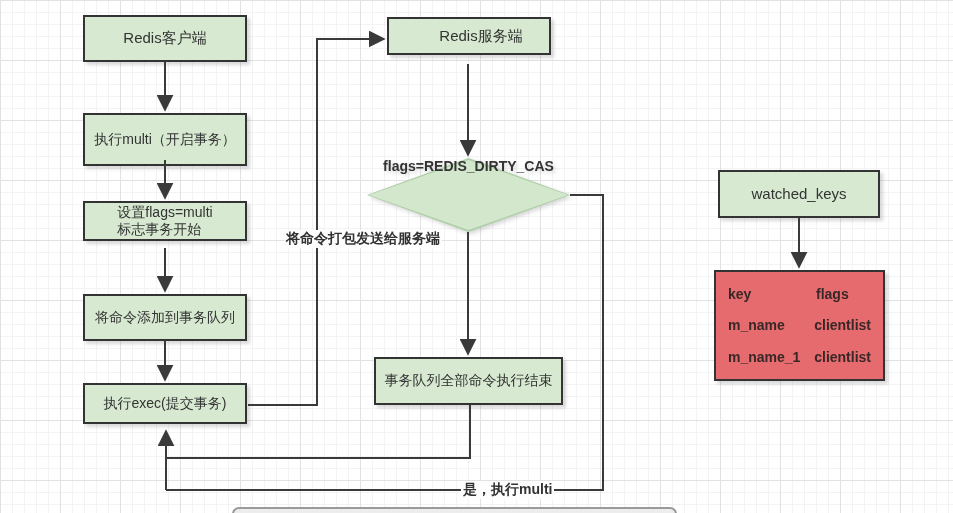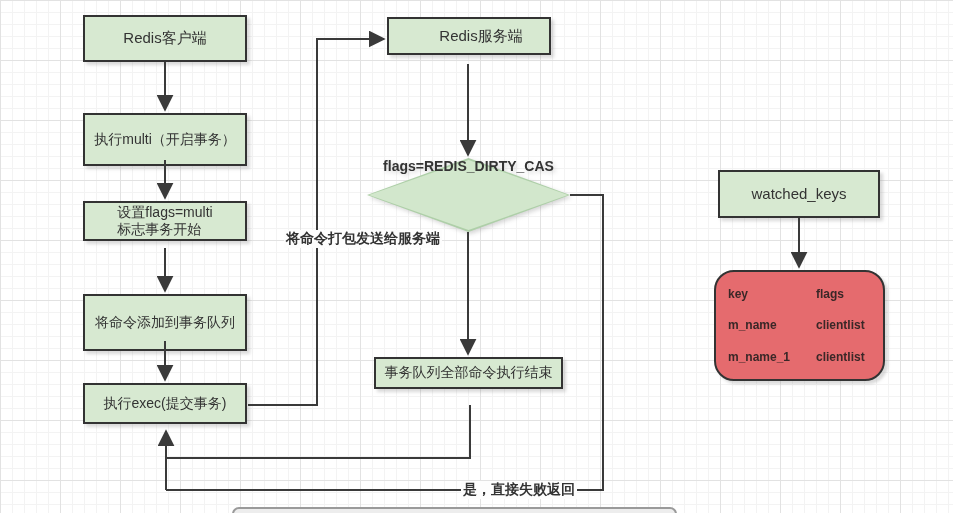--- a/index.html
+++ b/index.html
@@ -36,22 +36,22 @@
   }
   .diamond .d-label{
     position:relative;z-index:2;color:#333333;font-weight:bold;font-size:14px;
   }
   .edge-label{
     position:absolute;color:#333333;font-weight:bold;font-size:14px;
     background:#fdfdfd;padding:0 2px;white-space:nowrap;z-index:5;
   }
   .red-table{
     position:absolute;left:714px;top:270px;width:171px;height:111px;
-    background:#e56b6e;border:2px solid #333333;border-radius:20px;
-    box-sizing:border-box;color:#3a2727;font-weight:bold;font-size:12px;
+    background:#e56b6e;border:2px solid #333333;border-radius:0;
+    box-sizing:border-box;color:#3a2727;font-weight:bold;font-size:14px;
     display:flex;flex-direction:column;justify-content:space-around;
     padding:6px 12px;box-shadow:3px 3px 3px rgba(150,150,150,0.35);
   }
   .red-table .row{display:flex;}
   .red-table .row .k{width:88px;}
   .edges{position:absolute;left:0;top:0;width:953px;height:513px;pointer-events:none;z-index:3;}
   .bottom-bar{
     position:absolute;left:232px;top:507px;width:445px;height:14px;
     background:#ededed;border:2px solid #9a9a9a;border-radius:7px 7px 0 0;
     box-sizing:border-box;
@@ -88,33 +88,33 @@
 
   <div class="node" style="left:83px;top:113px;width:164px;height:53px;">执行multi（开启事务）</div>
 
   <div class="node two-line" style="left:83px;top:201px;width:164px;height:40px;">
     <div>
       <span>设置flags=multi</span>
       <span>标志事务开始</span>
     </div>
   </div>
 
-  <div class="node" style="left:83px;top:294px;width:164px;height:57px;">将命令添加到事务队列</div>
+  <div class="node" style="left:83px;top:294px;width:164px;height:47px;">将命令添加到事务队列</div>
 
   <div class="node" style="left:83px;top:383px;width:164px;height:41px;">执行exec(提交事务)</div>
 
   <div class="node big" style="left:387px;top:17px;width:164px;height:38px;padding-left:24px;">Redis服务端</div>
 
   <div class="diamond" style="left:367px;top:158px;width:203px;height:74px;">
     <div class="d-border"></div>
     <div class="d-fill"></div>
     <div class="d-label">flags=REDIS_DIRTY_CAS</div>
   </div>
 
-  <div class="node" style="left:374px;top:357px;width:189px;height:32px;">事务队列全部命令执行结束</div>
+  <div class="node" style="left:374px;top:357px;width:189px;height:48px;">事务队列全部命令执行结束</div>
 
   <div class="node big" style="left:718px;top:170px;width:162px;height:48px;">watched_keys</div>
 
   <div class="red-table">
     <div class="row">
       <span class="k">key</span>
       <span class="v">flags</span>
     </div>
     <div class="row">
       <span class="k">m_name</span>
@@ -122,17 +122,17 @@
     </div>
     <div class="row">
       <span class="k">m_name_1</span>
       <span class="v">clientlist</span>
     </div>
   </div>
 
   <div class="edge-label" style="left:245px;top:230px;margin-left:39px;">将命令打包发送给服务端</div>
 
 
-  <div class="edge-label" style="left:461px;top:481px;">是，直接失败返回</div>
+  <div class="edge-label" style="left:461px;top:481px;">是，执行multi</div>
 
   <div class="bottom-bar"></div>
 
 </div>
 
 </body></html>

